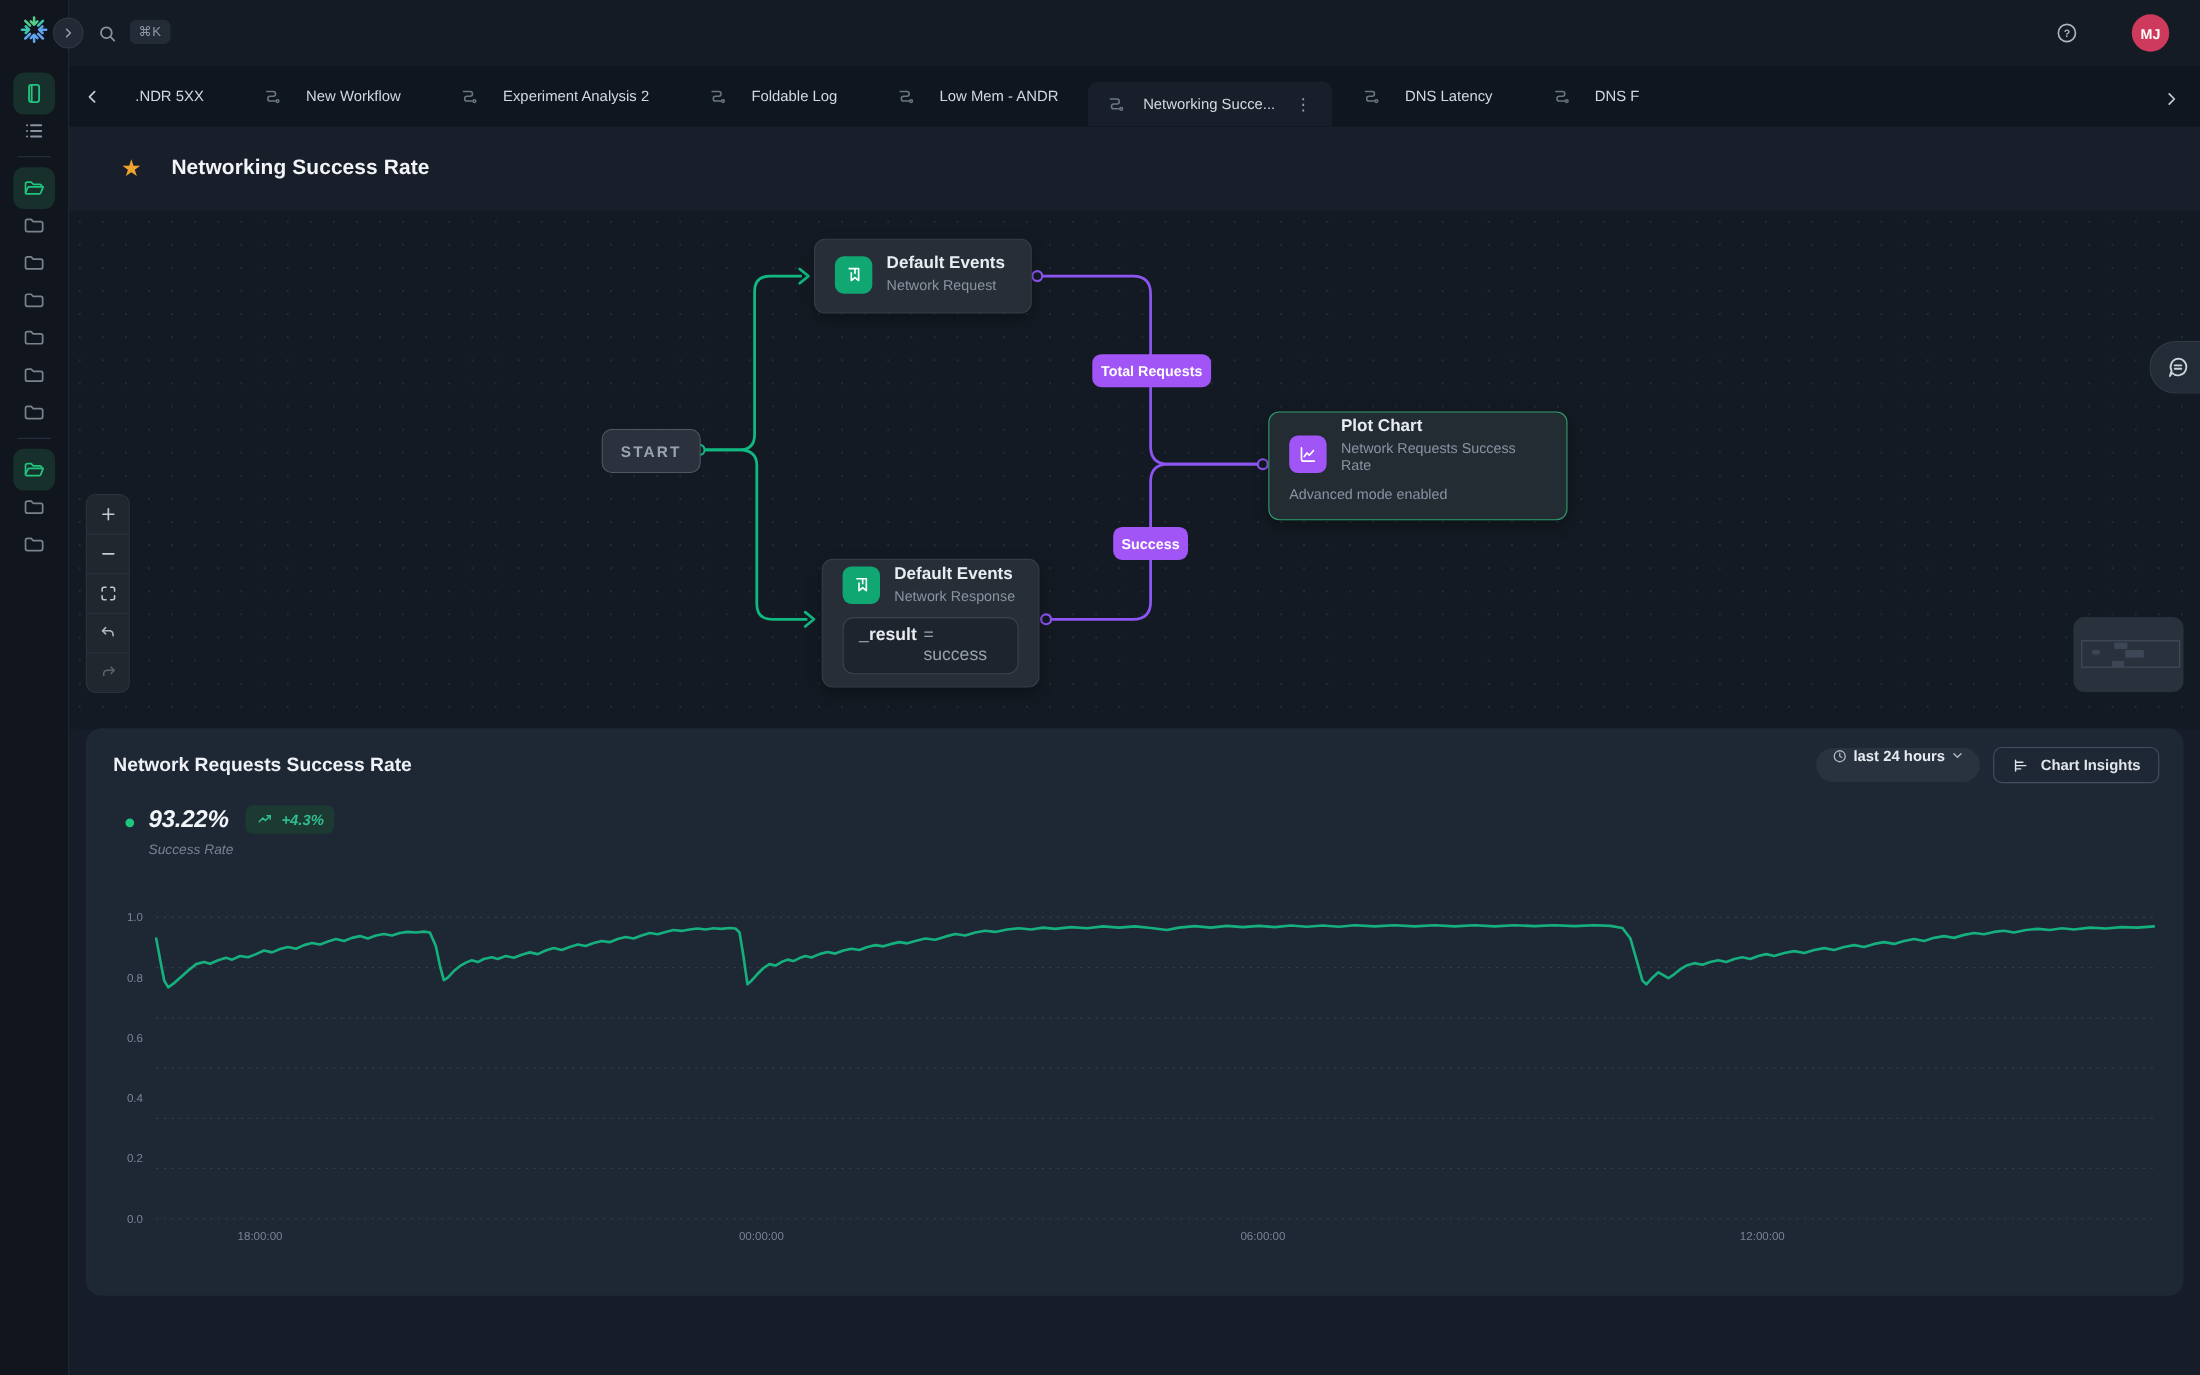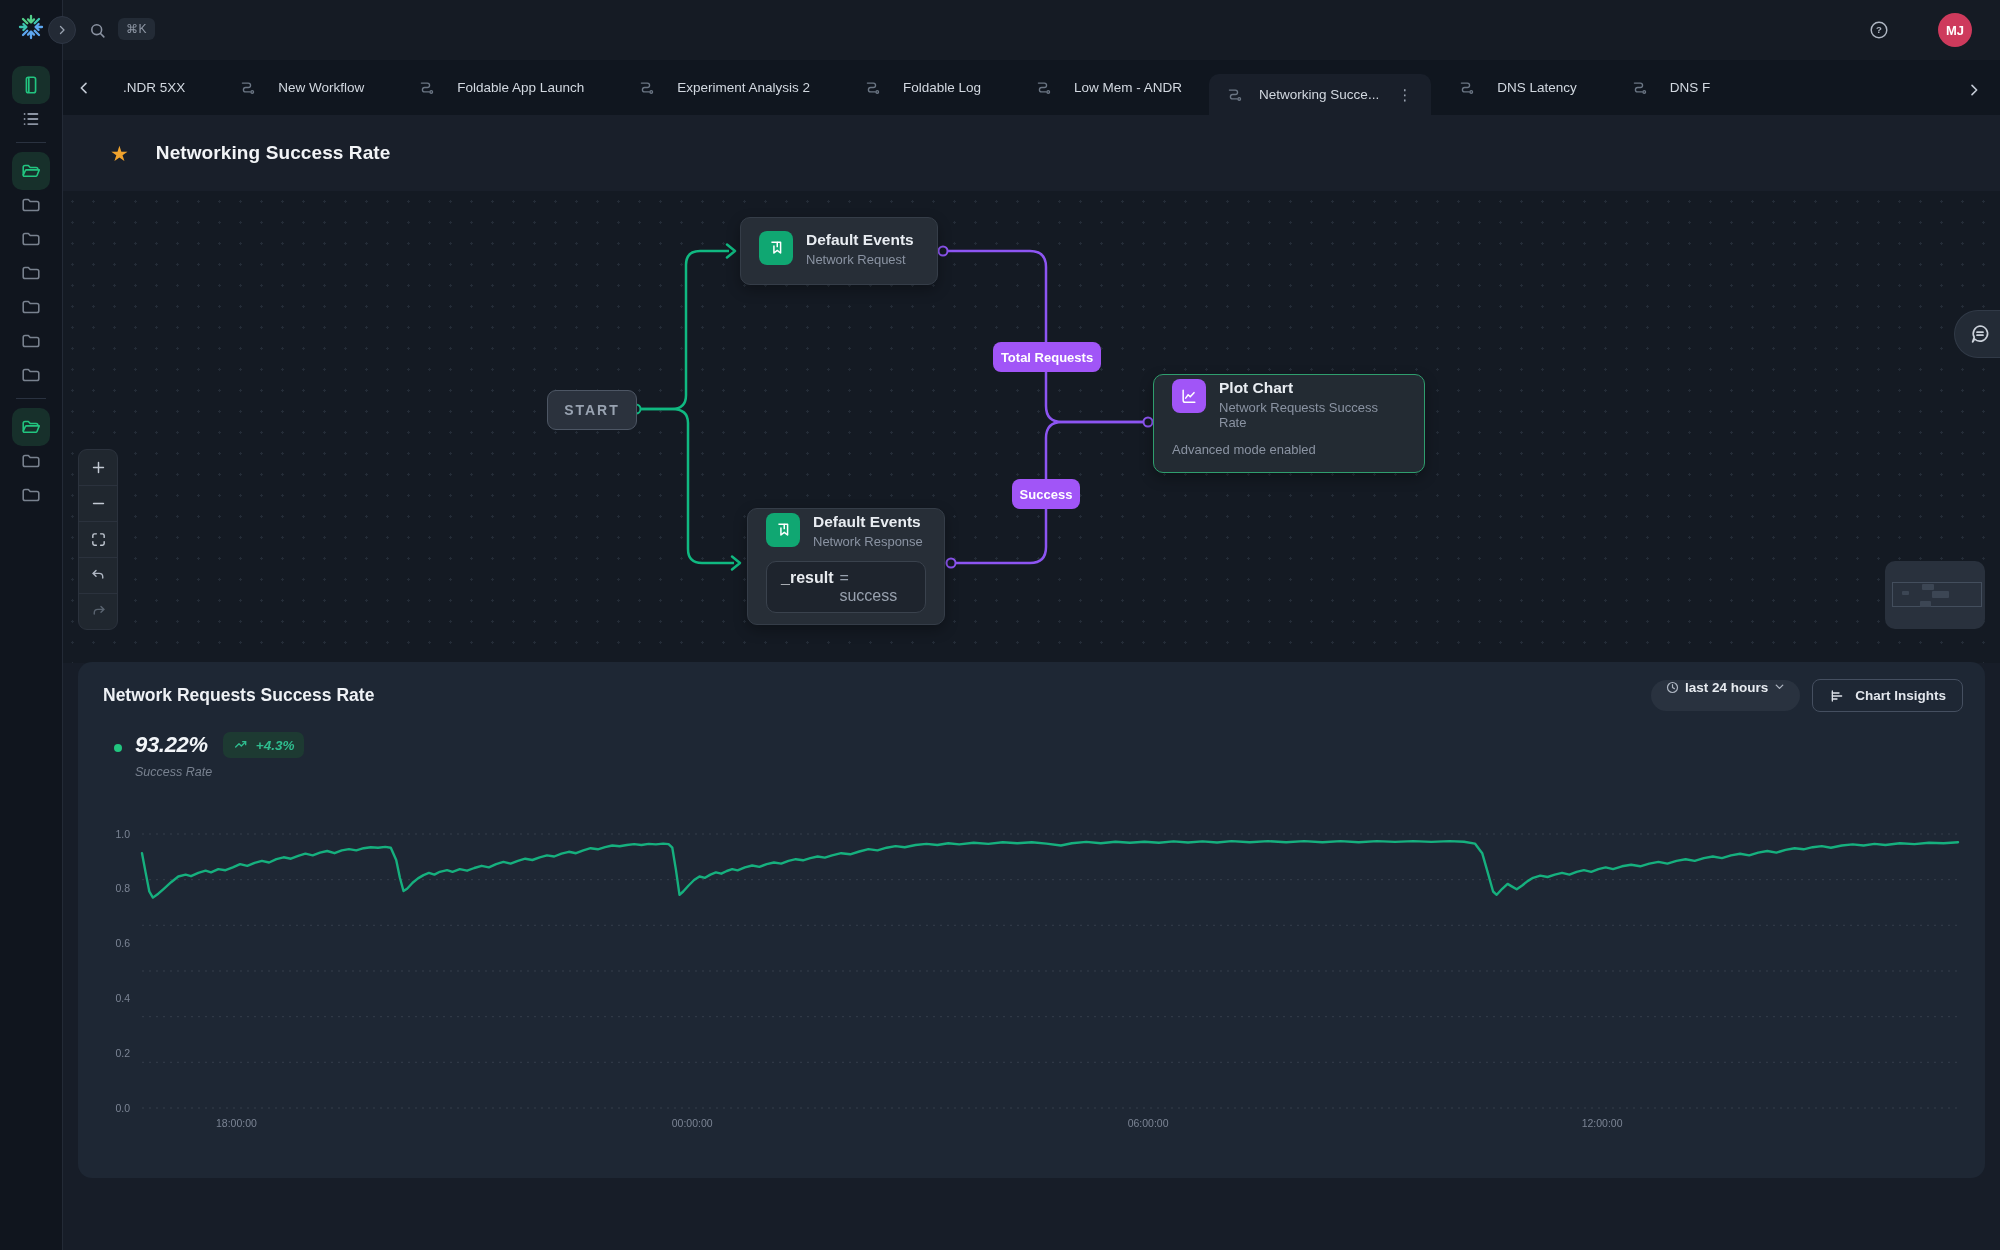--- a/index.html
+++ b/index.html
@@ -57,21 +57,21 @@
   .stop-sq{width:12px;height:12px;background:#fff;border-radius:2.5px;}
 
   
   .canvas{position:absolute;left:62px;top:190px;right:0;height:472px;background:#141a23;
           border-top:1px solid #222a35;
           background-image:radial-gradient(circle,#242c37 1.1px,transparent 1.25px);
           background-size:21px 21px;}
   .edges{position:absolute;left:0;top:0;pointer-events:none;}
   .node{position:absolute;background:#272e37;border:1px solid #353d48;border-radius:10px;
         box-shadow:0 5px 14px rgba(0,0,0,.3);cursor:pointer;}
-  .node-row{display:flex;align-items:flex-start;gap:13px;padding:4px 18px 0 18px;}
+  .node-row{display:flex;align-items:flex-end;gap:13px;padding:4px 18px 0 18px;}
   .node-ic{width:34px;height:34px;border-radius:8px;display:flex;align-items:center;
            justify-content:center;flex:0 0 auto;}
   .node-ic.green{background:#10a772;}
   .node-ic.purple{background:#a155f7;}
   .node-title{font-size:15.5px;font-weight:600;color:#e9edf2;}
   .node-sub{font-size:13px;color:#8a93a2;margin-top:3px;}
   .start-node{position:absolute;background:#2b323d;border:1.5px solid #4d5664;border-radius:9px;
         display:flex;align-items:center;justify-content:center;font-size:14px;font-weight:700;
         color:#99a3b1;letter-spacing:.14em;cursor:pointer;}
   .plot-node{border:1.5px solid #2f9e6e;background:#232b33;}
@@ -284,29 +284,20 @@
           </span>
           <span>New Workflow</span>
         </div>
         <div class="tab">
           <span class="ic">
             <svg width="17" height="17" viewBox="0 0 20 20" fill="none" stroke="#6b7684" stroke-width="1.6" stroke-linecap="round">
               <path d="M4 4.8 H11 A2.6 2.6 0 0 1 11 10 H7.8 A2.6 2.6 0 0 0 7.8 15.2 H13.2"></path>
               <circle cx="15.6" cy="15.2" r="1.5"></circle>
             </svg>
           </span>
-          <span>Foldable App Launch</span>
-        </div>
-        <div class="tab">
-          <span class="ic">
-            <svg width="17" height="17" viewBox="0 0 20 20" fill="none" stroke="#6b7684" stroke-width="1.6" stroke-linecap="round">
-              <path d="M4 4.8 H11 A2.6 2.6 0 0 1 11 10 H7.8 A2.6 2.6 0 0 0 7.8 15.2 H13.2"></path>
-              <circle cx="15.6" cy="15.2" r="1.5"></circle>
-            </svg>
-          </span>
           <span>Experiment Analysis 2</span>
         </div>
         <div class="tab">
           <span class="ic">
             <svg width="17" height="17" viewBox="0 0 20 20" fill="none" stroke="#6b7684" stroke-width="1.6" stroke-linecap="round">
               <path d="M4 4.8 H11 A2.6 2.6 0 0 1 11 10 H7.8 A2.6 2.6 0 0 0 7.8 15.2 H13.2"></path>
               <circle cx="15.6" cy="15.2" r="1.5"></circle>
             </svg>
           </span>
           <span>Foldable Log</span>
@@ -429,21 +420,21 @@
             </svg>
         </span>
         <div>
           <div class="node-title">Plot Chart</div>
           <div class="node-sub">Network Requests Success Rate</div>
         </div>
       </div>
       <div class="node-note">Advanced mode enabled</div>
     </div>
 
-    <div class="edge-label" style="left:931px;top:131px;width:108px;height:30px;margin-top:20px;">
+    <div class="edge-label" style="left:931px;top:131px;width:108px;height:30px;">
       <span>Total Requests</span>
     </div>
     <div class="edge-label" style="left:950px;top:288px;width:68px;height:30px;">
       <span>Success</span>
     </div>
 
     <div class="zoomstack">
       <div class="zbtn">
         <svg width="17" height="17" viewBox="0 0 24 24" stroke="#c3cad4" stroke-width="2.1" stroke-linecap="round" fill="none">
             <path d="M12 5 V19 M5 12 H19"></path>

